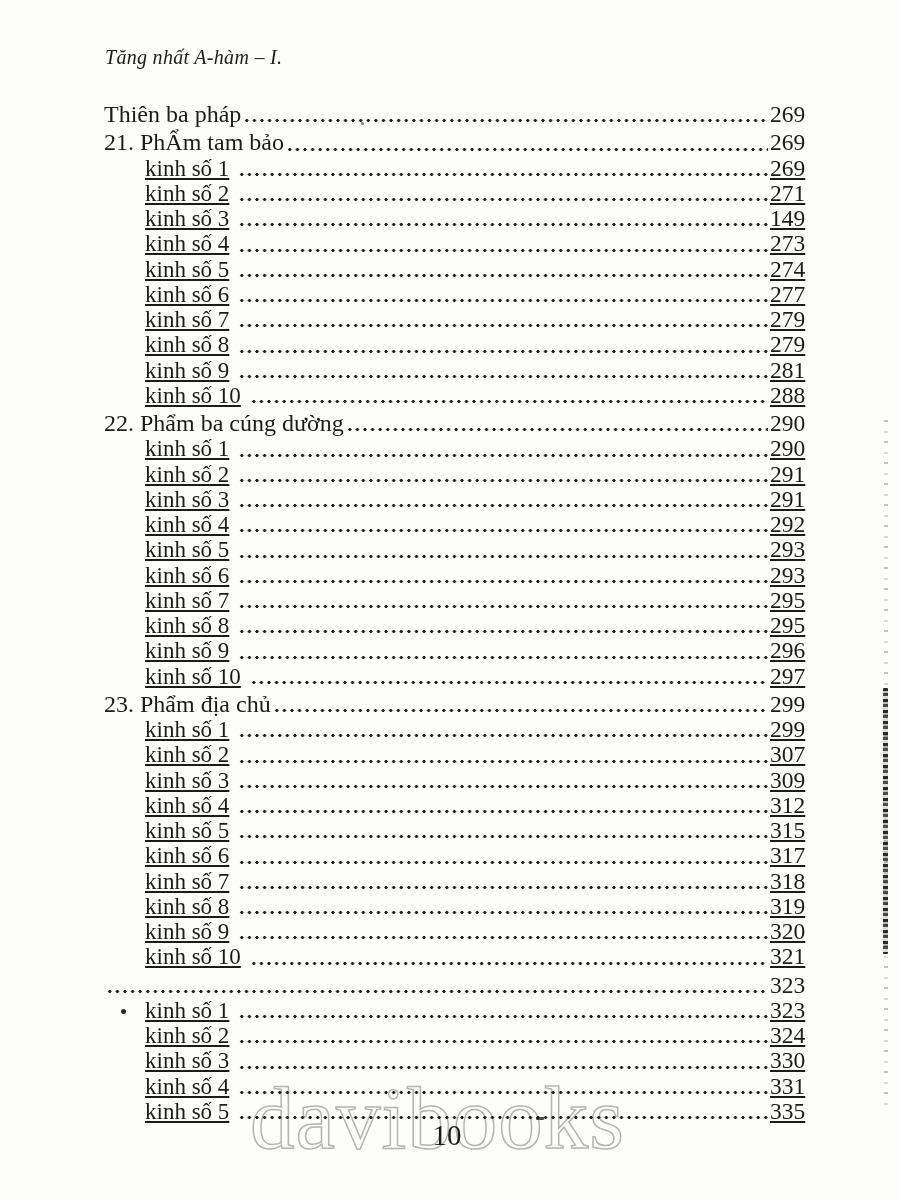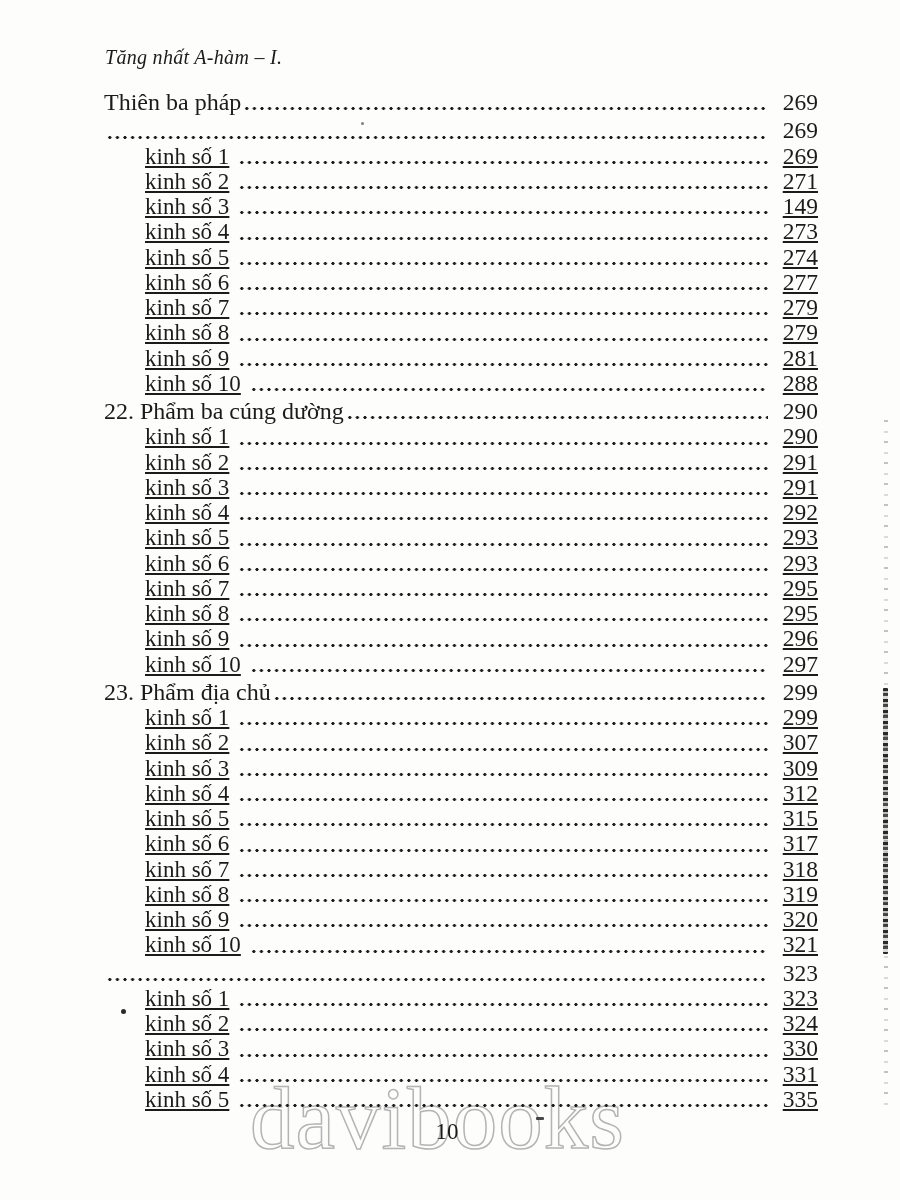--- a/index.html
+++ b/index.html
@@ -27,21 +27,21 @@
     left: 105px;
     top: 46px;
     font-size: 20px;
     font-style: italic;
     letter-spacing: 0.3px;
     z-index: 3;
   }
   .toc {
     position: absolute;
     left: 104px;
-    top: 90px;
+    top: 102px;
     width: 714px;
     z-index: 3;
   }
   .row {
     display: flex;
     height: 25.25px;
     line-height: 25.25px;
   }
   .row .label {
     white-space: pre;
@@ -59,21 +59,21 @@
     height: 5px;
     margin: 0 2px 4px 2px;
     background-image: radial-gradient(circle, var(--ink) 1.35px, transparent 1.8px);
     background-size: 7.6px 5px;
     background-position: left center;
     background-repeat: repeat-x;
   }
   .row.lvl-sub .leader { margin-left: 9px; }
   .row .pg {
     flex: 0 0 48px;
-    text-align: right;
+    text-align: left;
     font-size: 23.5px;
   }
   .watermark {
     position: absolute;
     line-height: 1;
     color: transparent;
     -webkit-text-stroke: 1.5px var(--wm);
     z-index: 1;
     white-space: nowrap;
   }
@@ -94,21 +94,21 @@
     font-family: "Liberation Sans", "DejaVu Sans", sans-serif;
     -webkit-text-stroke: 1.3px var(--wm);
     letter-spacing: 1px;
   }
   .page-number {
     position: absolute;
     left: 425px;
     top: 1119px;
     width: 44px;
     text-align: center;
-    font-size: 23px;
+    font-size: 29px;
     z-index: 4;
   }
   .noise {
     position: absolute;
     z-index: 2;
   }
   .noise-light {
     left: 884px;
     top: 420px;
     width: 4px;
@@ -152,20 +152,21 @@
 
   <div class="running-header">Tăng nhất A-hàm – I.</div>
 
   <div class="toc">
       <div class="row lvl-section">
     <span class="label">Thiên ba pháp</span>
     <span class="leader"></span>
     <span class="pg">269</span>
   </div>
       <div class="row lvl-chapter">
+    <span class="label">21. PhẨm tam bảo</span>
     <span class="leader"></span>
     <span class="pg">269</span>
   </div>
       <div class="row lvl-sub">
     <span class="label">kinh số 1</span>
     <span class="leader"></span>
     <span class="pg">269</span>
   </div>
       <div class="row lvl-sub">
     <span class="label">kinh số 2</span>

